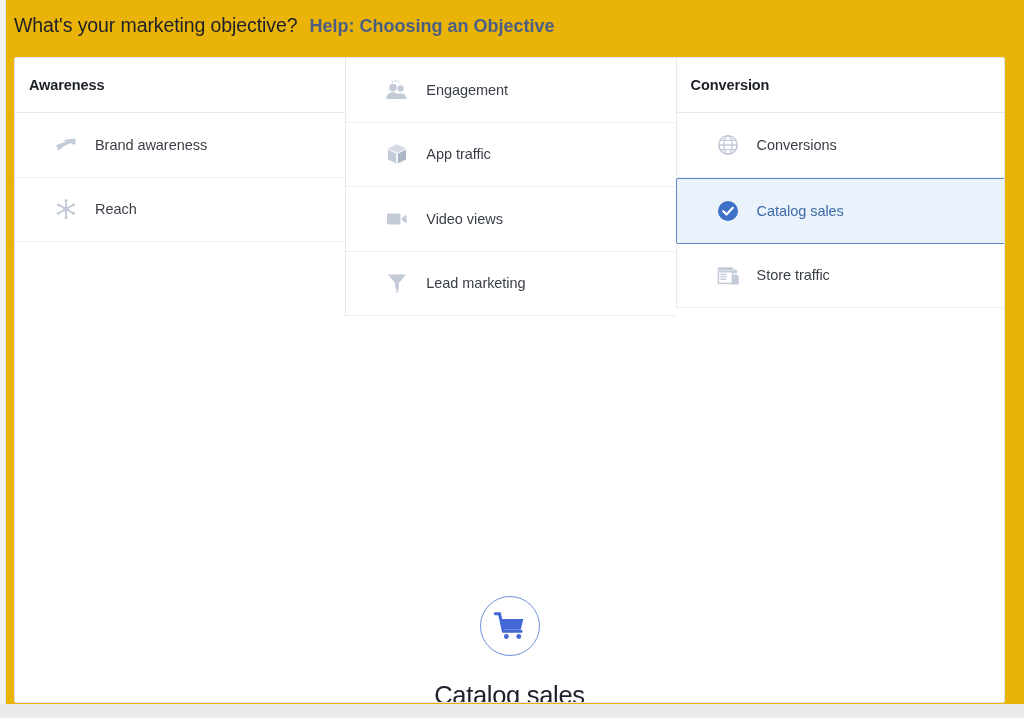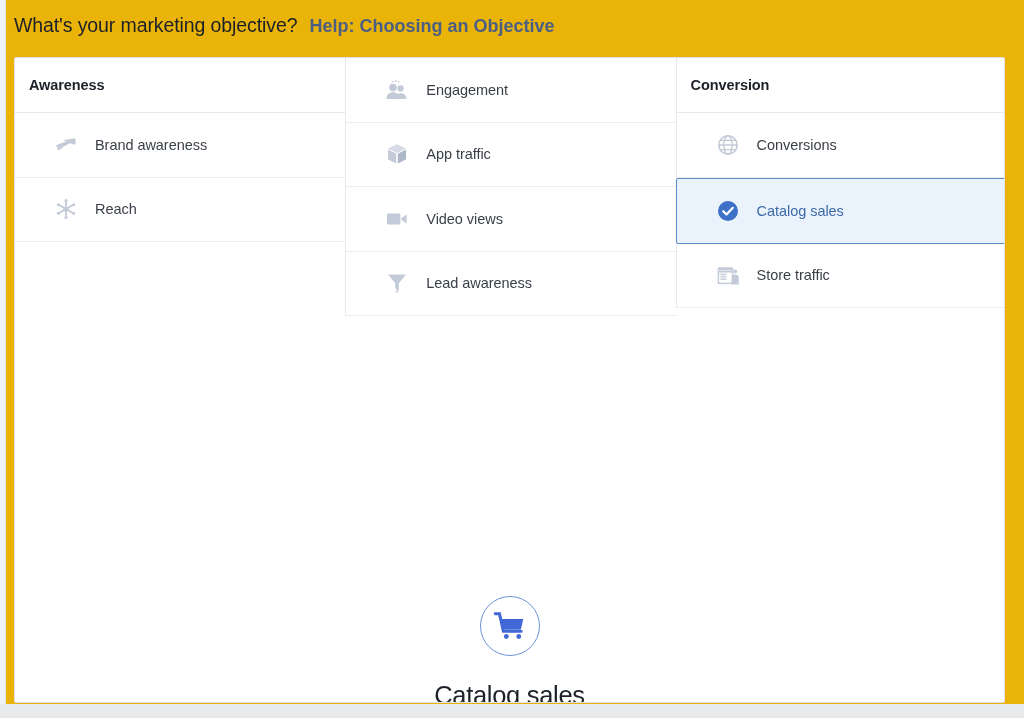--- a/index.html
+++ b/index.html
@@ -231,21 +231,21 @@
             <span class="obj-label">Video views</span>
           </div>
 
           <div class="obj-row">
             <span class="ico">
               <svg width="24" height="24" viewBox="0 0 24 24" fill="none">
                 <path d="M3 3.6 L21 3.6 L13.8 12.2 L13.8 19.5 L10.2 17.2 L10.2 12.2 Z" fill="#c3cad8"></path>
                 <rect x="11.2" y="18.6" width="1.6" height="3" fill="#c3cad8"></rect>
               </svg>
             </span>
-            <span class="obj-label">Lead awareness</span>
+            <span class="obj-label">Lead marketing</span>
           </div>
 
 
         </div>
       </div>
 
       <div class="col">
         <div class="col-head">Conversion</div>
         <div class="col-body">
 

